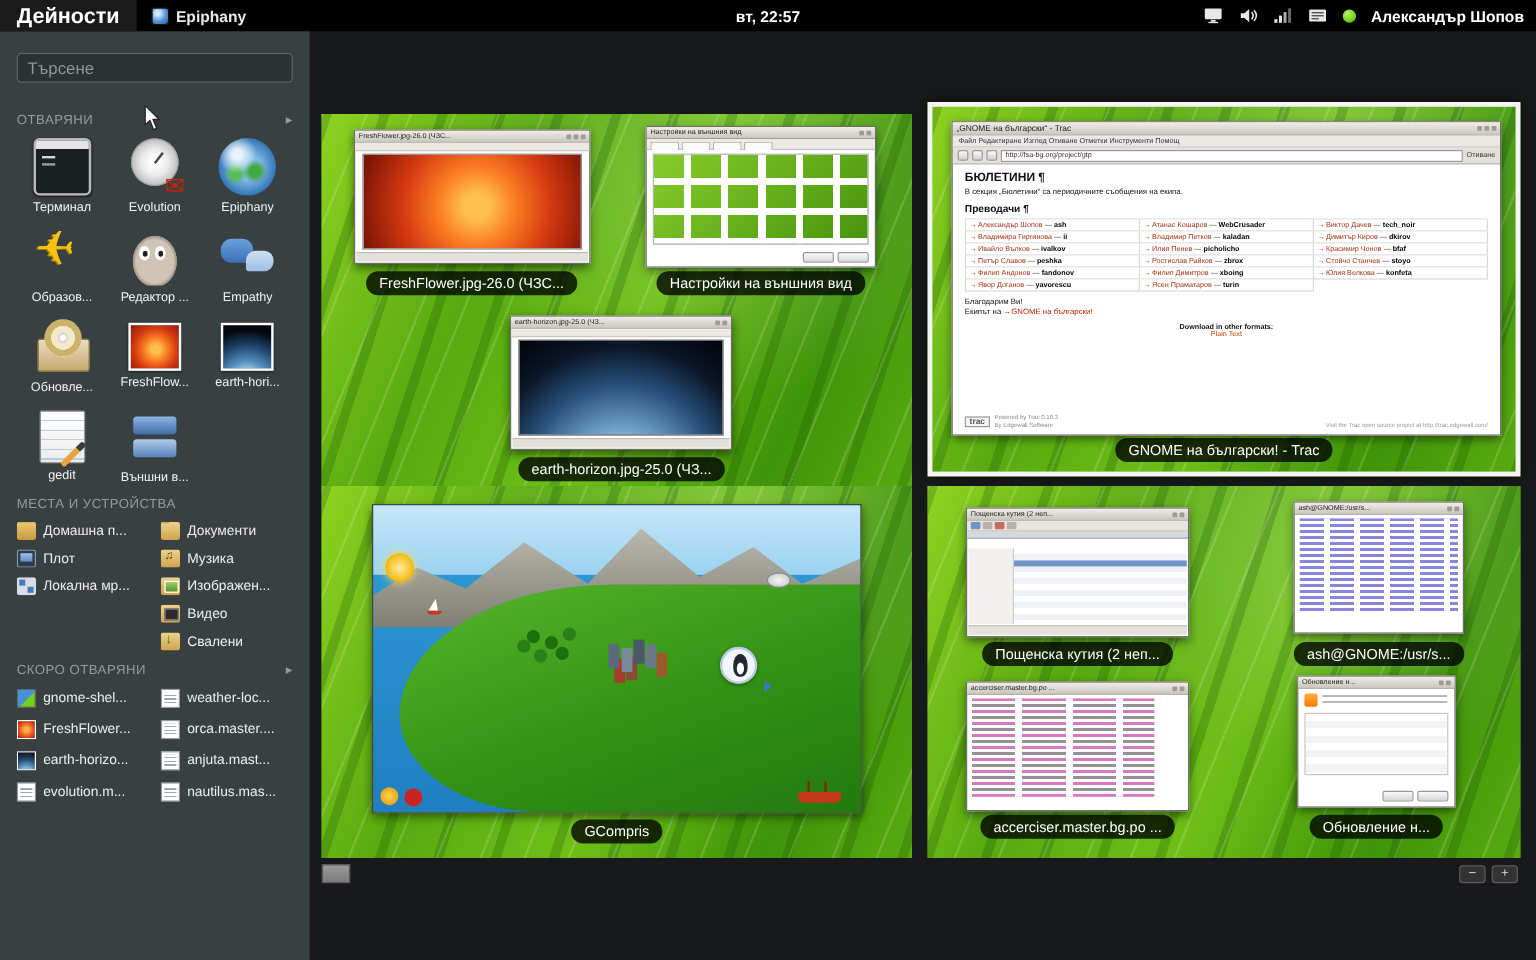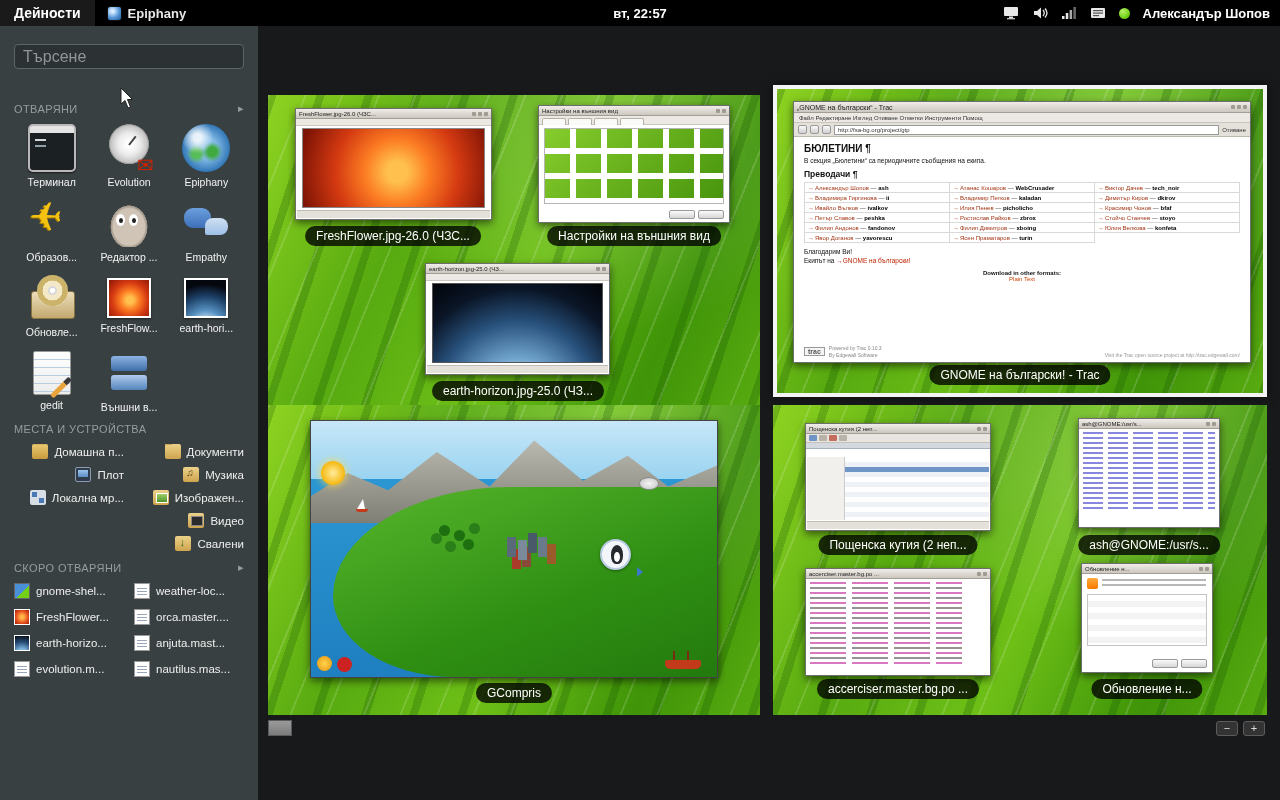--- a/index.html
+++ b/index.html
@@ -1,34 +1,34 @@
 <!DOCTYPE html>
 <html><head>
 <meta charset="utf-8">
 <style>
   * { margin:0; padding:0; box-sizing:border-box; }
   html,body { width:1280px; height:800px; overflow:hidden; }
   body { background:#17191a; font-family:"Liberation Sans","DejaVu Sans",sans-serif; color:#fff; position:relative; }
 
   
   .topbar { position:absolute; top:0; left:0; width:1280px; height:26px; background:#000; display:flex; align-items:center; z-index:50; }
-  .activities { font-size:14px; font-weight:bold; color:#fff; padding:0 14px; height:26px; line-height:26px; cursor:pointer; background:#1a1a1a; }
+  .activities { font-size:18px; font-weight:bold; color:#fff; padding:0 14px; height:26px; line-height:26px; cursor:pointer; background:#1a1a1a; }
   .appmenu { display:flex; align-items:center; gap:6px; padding:0 12px; height:26px; cursor:pointer; }
   .appmenu-icon { width:15px; height:15px; border-radius:3px;
     background: radial-gradient(circle at 35% 32%, #d6ecff 0 12%, #5596d8 55%, #235a94 100%); border:1px solid #111; }
   .appmenu-label { font-size:13px; font-weight:bold; color:#e8e8e8; }
   .clock { position:absolute; left:50%; transform:translateX(-50%); font-size:13px; font-weight:bold; color:#fff; cursor:pointer; }
   .status-area { margin-left:auto; display:flex; align-items:center; gap:13px; padding-right:10px; }
   .status-icon { display:flex; align-items:center; cursor:pointer; }
   .presence-dot { width:11px; height:11px; border-radius:50%; background:radial-gradient(circle at 35% 30%, #b8f06a, #73d216 60%, #4e9a06); }
   .username { font-size:13px; font-weight:bold; color:#fff; cursor:pointer; }
 
   
   .sidebar { position:absolute; top:26px; left:0; width:258px; height:774px; background:#394042; padding:18px 14px 0; }
-  .search { width:100%; height:25px; background:#2c3133; border:1px solid #5d6467; border-radius:4px; color:#ddd; font-size:16px; padding:0 8px; font-family:inherit; outline:none; margin-bottom:23px; }
+  .search { width:100%; height:25px; background:#2c3133; border:1px solid #5d6467; border-radius:4px; color:#ddd; font-size:14px; padding:0 8px; font-family:inherit; outline:none; margin-bottom:14px; }
   .search::placeholder { color:#8f9699; }
   .section-head { display:flex; justify-content:space-between; align-items:center; color:#969c9e; font-size:11px; letter-spacing:.4px; margin:10px 0 9px; }
   .sec-arrow { color:#969c9e; font-size:11px; cursor:pointer; }
 
   .app-grid { display:grid; grid-template-columns:repeat(3,1fr); row-gap:11px; column-gap:2px; margin-bottom:8px; }
   .app-item { display:flex; flex-direction:column; align-items:center; cursor:pointer; }
   .app-label { font-size:10.5px; color:#f2f2f2; margin-top:4px; max-width:74px; overflow:hidden; white-space:nowrap; }
   .app-icon { width:48px; height:48px; position:relative; }
 
   .app-icon.evolution { background:radial-gradient(circle at 50% 42%, #ffffff 0 6%, #ebebeb 30%, #c4c4c4 50%, #8d8d8d 54%, transparent 55%); }
@@ -67,21 +67,21 @@
   .app-icon.gedit { width:38px; height:44px; margin:2px 5px 0; border:1px solid #9a9a9a; border-radius:2px;
     background:repeating-linear-gradient(180deg, transparent 0 7px, #b8cde0 7px 8px), linear-gradient(#ffffff,#ececec); }
   .app-icon.gedit::after { content:""; position:absolute; right:-4px; bottom:4px; width:26px; height:5px; border-radius:2px;
     background:linear-gradient(90deg,#e8a33d 0 72%, #3a3a3a 72%); transform:rotate(-45deg); }
 
   .app-icon.drives::before { content:""; position:absolute; left:6px; top:7px; width:36px; height:15px; background:linear-gradient(#8db4e4,#3f6ea8); border-radius:3px; }
   .app-icon.drives::after { content:""; position:absolute; left:6px; top:26px; width:36px; height:15px; background:linear-gradient(#b0cbec,#5585bd); border-radius:3px; }
 
   
   .cols { display:flex; gap:10px; margin-bottom:6px; }
-  .col { display:flex; flex-direction:column; gap:8px; flex:1; min-width:0;align-items:flex-end; }
+  .col { display:flex; flex-direction:column; gap:8px; flex:1; min-width:0; }
   .place-item, .recent-item { display:flex; align-items:center; gap:6px; color:#eee; font-size:11.5px; cursor:pointer; white-space:nowrap; overflow:hidden; }
   .recent-grid { display:grid; grid-template-columns:1fr 1fr; gap:10px 10px; }
 
   .pi { width:16px; height:15px; position:relative; flex:none; border-radius:2px; }
   .pi.home { background:linear-gradient(#ecc973,#c79b3e); }
   .pi.home::after { content:""; position:absolute; left:2px; top:-4px; border-left:6px solid transparent; border-right:6px solid transparent; border-bottom:5px solid #d9b055; }
   .pi.folder { background:linear-gradient(#ecd28a,#cfa44e); }
   .pi.folder::before { content:""; position:absolute; left:0; top:-2px; width:7px; height:3px; background:#cfa44e; border-radius:2px 2px 0 0; }
   .pi.desktop { background:#2f3b4a; border:1px solid #8a9ab0; }
   .pi.desktop::after { content:""; position:absolute; left:2px; top:2px; right:2px; bottom:4px; background:linear-gradient(#9cc3ec,#5b8cc4); }

